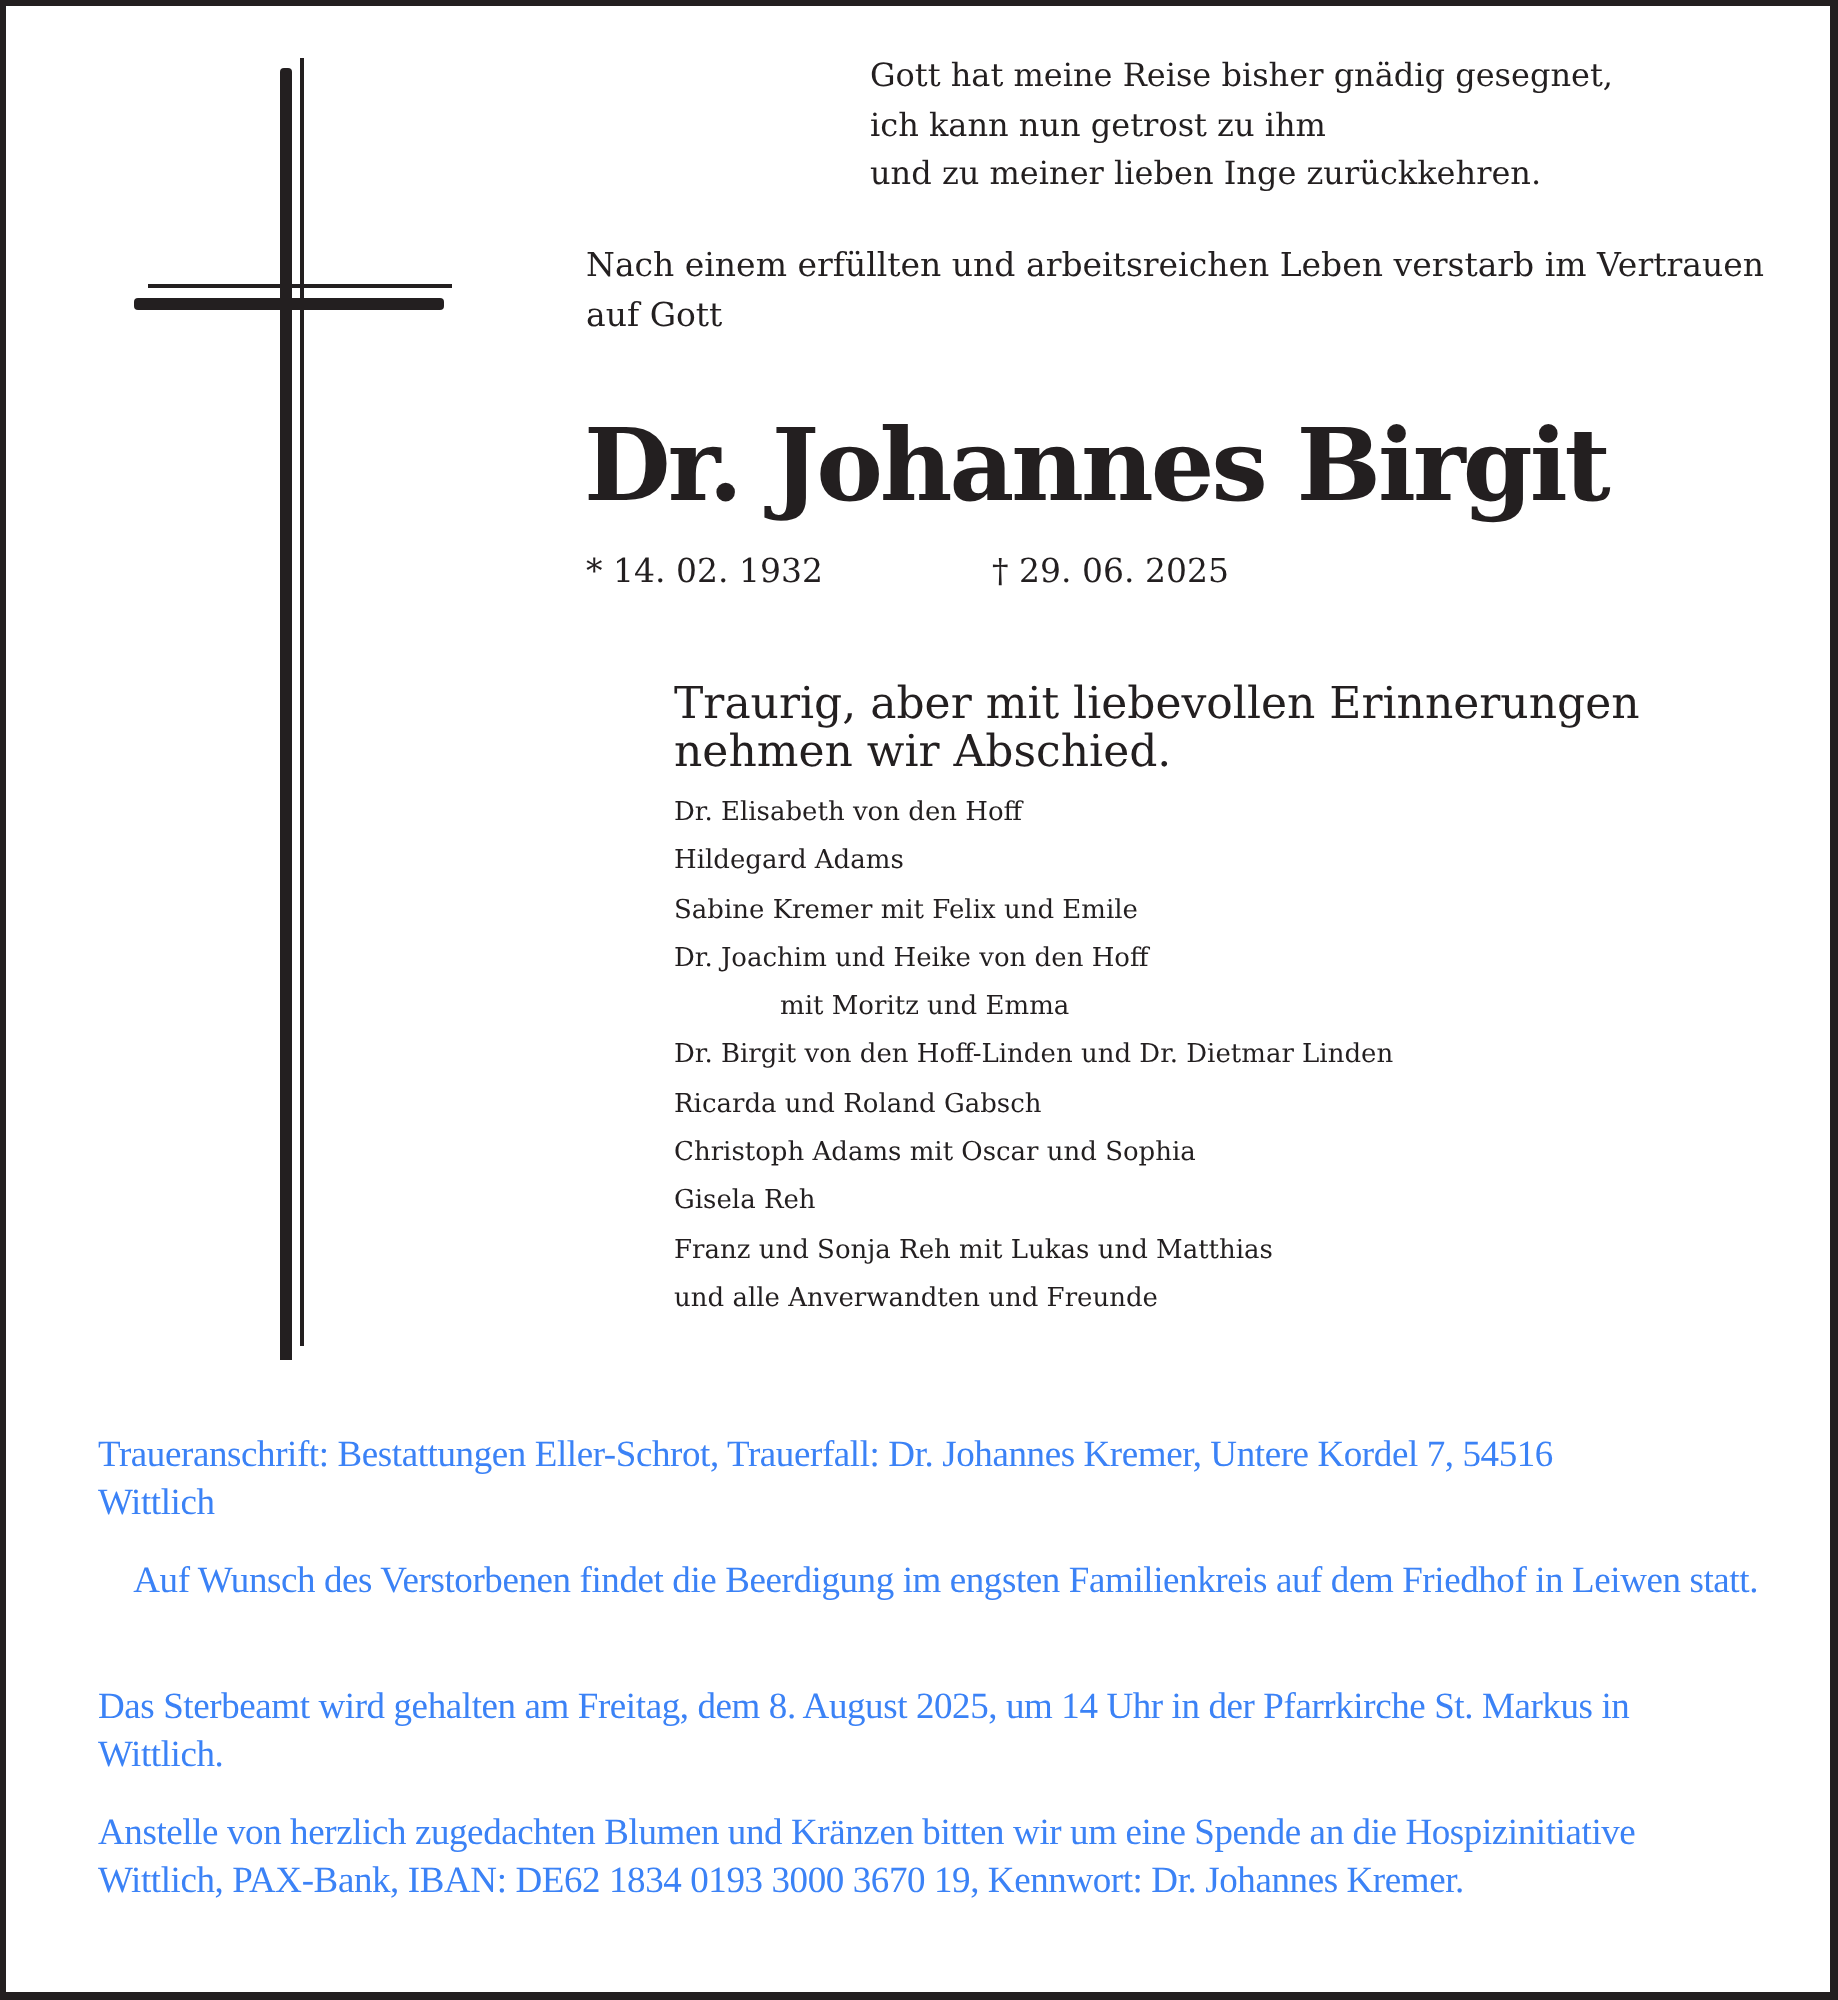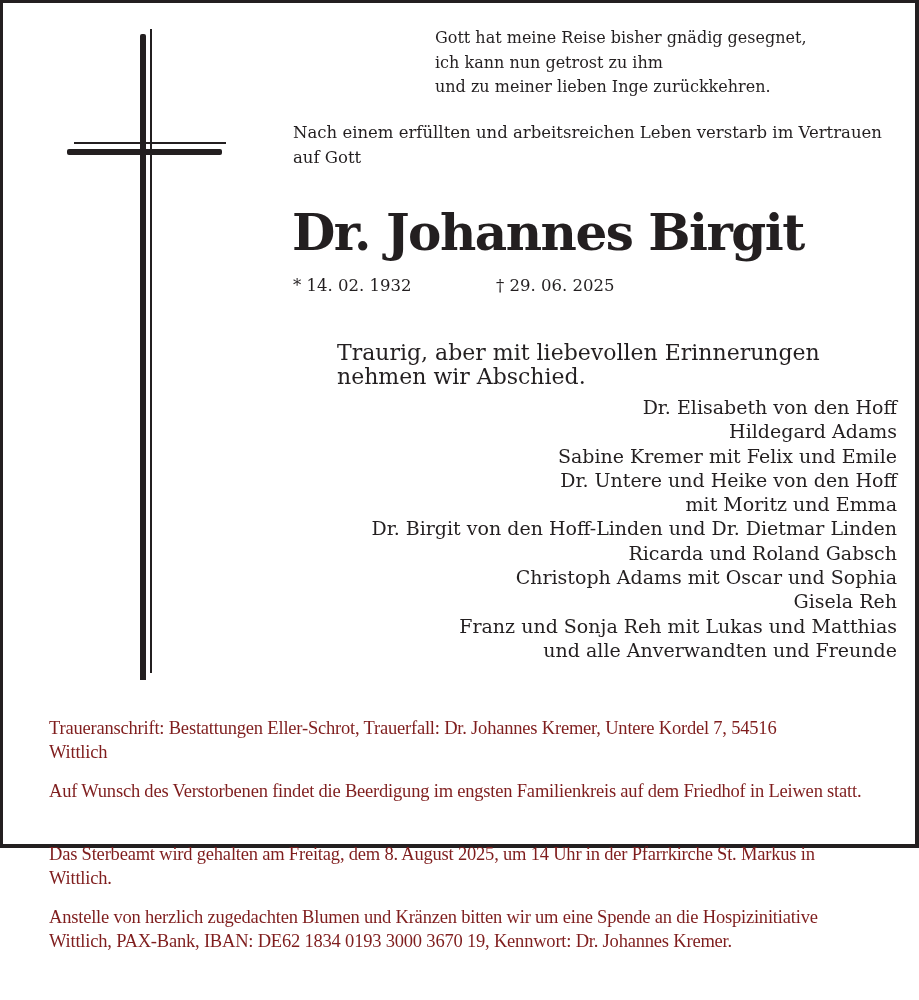--- a/index.html
+++ b/index.html
@@ -1,27 +1,27 @@
 <!DOCTYPE html>
 <html><head>
   <meta charset="utf-8">
   <style>
     html, body { margin: 0; padding: 0; }
     body { width: 919px; height: 1000px; background: #ffffff; position: relative; overflow: hidden; }
-    .frame { position: absolute; left: 0; top: 0; width: 919px; height: 848px; box-sizing: border-box; border: 3px solid #231f20; border-bottom-width: 4px; border-right-width: 4px; background: #fff; }
+    .frame { position: absolute; left: 0; top: 0; width: 919px; height: 1000px; box-sizing: border-box; border: 3px solid #231f20; border-bottom-width: 4px; border-right-width: 4px; background: #fff; }
     .serif { font-family: "DejaVu Serif", "Liberation Serif", serif; color: #231f20; }
-    .cond { font-family: "Liberation Serif", "DejaVu Serif", serif; color: #7f1d1d; }
+    .cond { font-family: "Liberation Serif", "DejaVu Serif", serif; color: #3b82f6; }
     .abs { position: absolute; }
     .motto { left: 432px; top: 23px; font-size: 16px; line-height: 24.5px; }
     .intro { left: 290px; top: 118px; font-size: 16.5px; line-height: 24.5px; width: 600px; }
     .name { left: 289px; top: 195px; font-size: 50px; font-weight: bold; letter-spacing: -1.5px; line-height: 70px; white-space: nowrap; }
     .dates { left: 290px; top: 271px; font-size: 16.5px; line-height: 24px; white-space: nowrap; }
     .dates .death { position: absolute; left: 203px; top: 0; }
     .grief { left: 334px; top: 338px; font-size: 22px; line-height: 24.3px; width: 560px; }
-    .mourners { left: 334px; top: 392px; font-size: 19px; line-height: 24.3px; width: 560px; text-align: right; }
+    .mourners { left: 334px; top: 392px; font-size: 13px; line-height: 24.3px; width: 560px; }
     .mourners div { white-space: nowrap; }
     .mourners .indent { padding-left: 53px; }
     .info { left: 46px; font-size: 18.5px; line-height: 24px; width: 830px; letter-spacing: -0.2px; }
     .info p { margin: 0; }
     .cross-v-thick { left: 137px; top: 31px; width: 6px; height: 646px; background: #231f20; border-radius: 2px 2px 0 0; }
     .cross-v-thin { left: 147px; top: 26px; width: 2px; height: 644px; background: #231f20; }
     .cross-h-thin { left: 71px; top: 139px; width: 152px; height: 2px; background: #231f20; }
     .cross-h-thick { left: 64px; top: 146px; width: 155px; height: 6px; background: #231f20; border-radius: 2px; }
   </style>
 </head>
@@ -48,35 +48,35 @@
     <span>* 14. 02. 1932</span>
     <span class="death">† 29. 06. 2025</span>
   </div>
 
   <div class="abs grief serif">Traurig, aber mit liebevollen Erinnerungen nehmen wir Abschied.</div>
 
   <div class="abs mourners serif">
     <div>Dr. Elisabeth von den Hoff</div>
     <div>Hildegard Adams</div>
     <div>Sabine Kremer mit Felix und Emile</div>
-    <div>Dr. Untere und Heike von den Hoff</div>
+    <div>Dr. Joachim und Heike von den Hoff</div>
     <div class="indent">mit Moritz und Emma</div>
     <div>Dr. Birgit von den Hoff-Linden und Dr. Dietmar Linden</div>
     <div>Ricarda und Roland Gabsch</div>
     <div>Christoph Adams mit Oscar und Sophia</div>
     <div>Gisela Reh</div>
     <div>Franz und Sonja Reh mit Lukas und Matthias</div>
     <div>und alle Anverwandten und Freunde</div>
   </div>
 
   <div class="abs info cond" style="top: 713px;">
     <p style="width: 760px;">Traueranschrift: Bestattungen Eller-Schrot, Trauerfall: Dr. Johannes Kremer, Untere Kordel 7, 54516 Wittlich</p>
   </div>
 
-  <div class="abs info cond" style="top: 776px;">
+  <div class="abs info cond" style="top: 776px; text-align: right;">
     <p>Auf Wunsch des Verstorbenen findet die Beerdigung im engsten Familienkreis auf dem Friedhof in Leiwen statt.</p>
   </div>
 
   <div class="abs info cond" style="top: 839px;">
     <p>Das Sterbeamt wird gehalten am Freitag, dem 8. August 2025, um 14 Uhr in der Pfarrkirche St. Markus in Wittlich.</p>
   </div>
 
   <div class="abs info cond" style="top: 902px;">
     <p>Anstelle von herzlich zugedachten Blumen und Kränzen bitten wir um eine Spende an die Hospizinitiative Wittlich, PAX-Bank, IBAN: DE62 1834 0193 3000 3670 19, Kennwort: Dr. Johannes Kremer.</p>
   </div>

